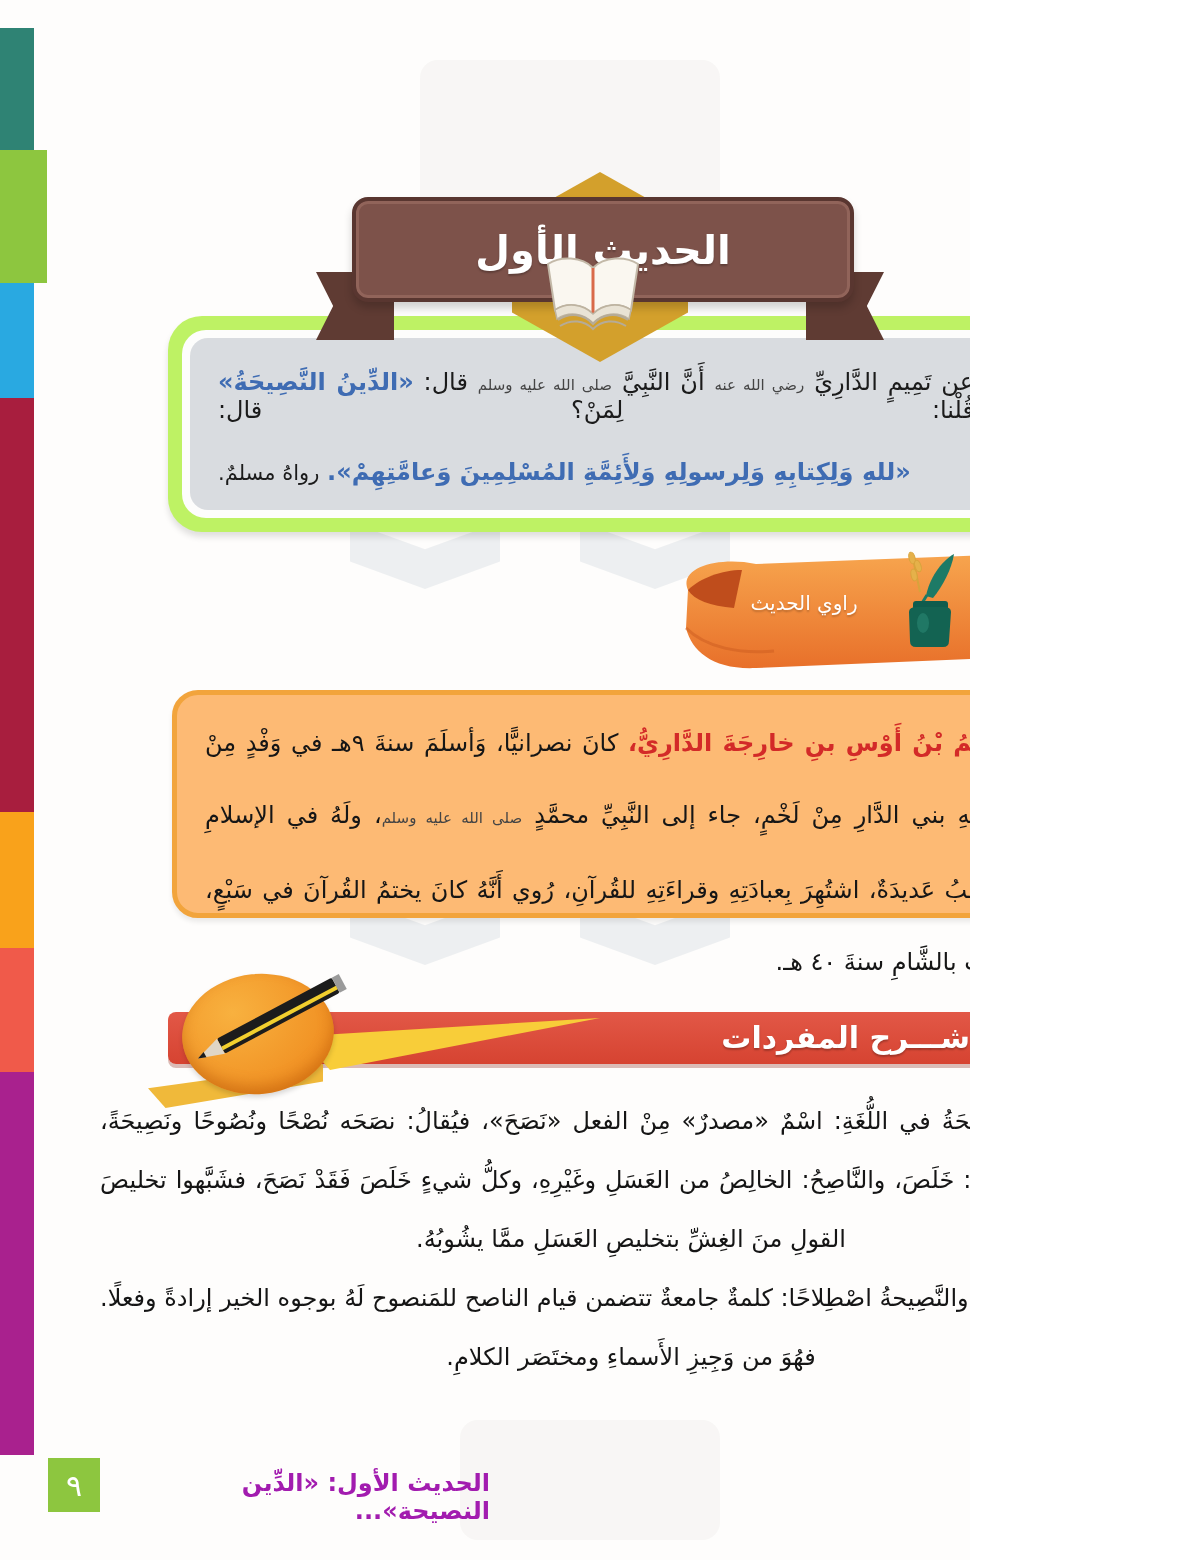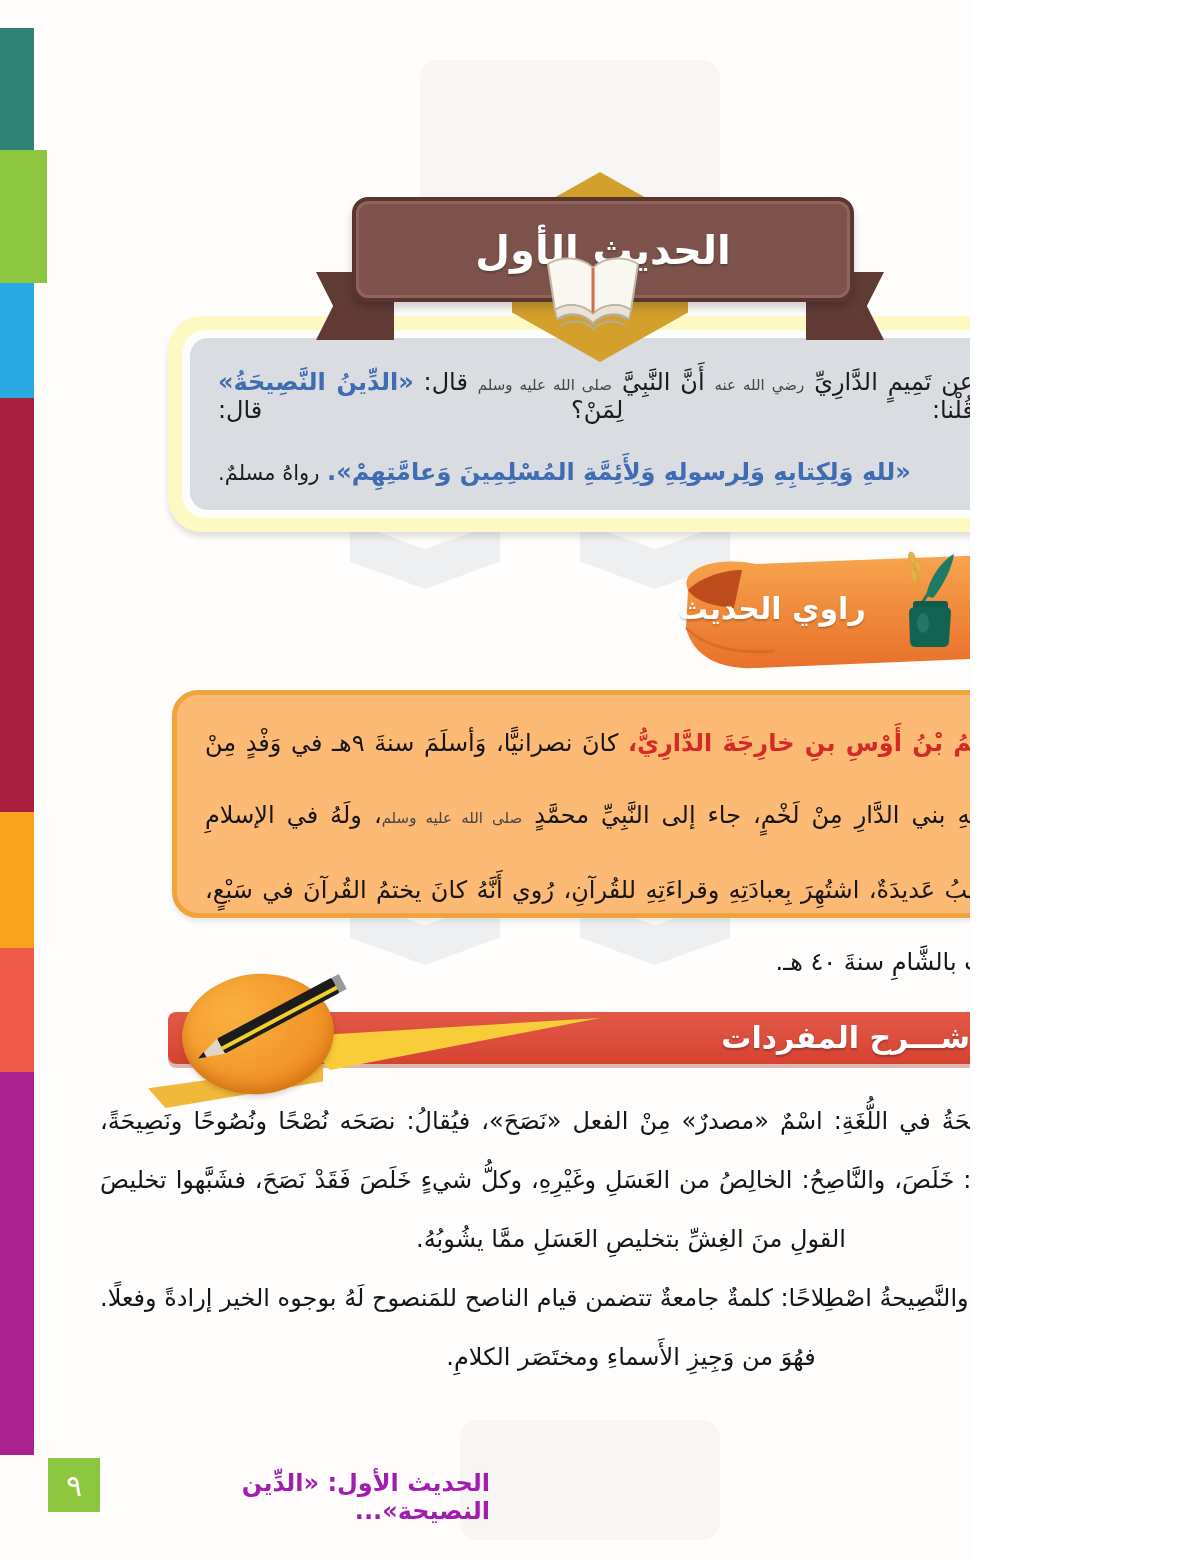--- a/index.html
+++ b/index.html
@@ -30,34 +30,34 @@
   .title-bar{position:absolute;left:352px;top:197px;width:494px;height:97px;z-index:5;
     background:#7d524a;border:4px solid #593630;border-radius:16px;
     box-shadow:inset 0 0 0 3px #91645a,0 6px 8px rgba(0,0,0,.18);
     display:flex;align-items:center;justify-content:center;}
   .title-bar span{color:#fff;font-size:40px;font-weight:bold;letter-spacing:1px;
     text-shadow:0 2px 2px rgba(0,0,0,.25);}
   .book-svg{position:absolute;left:534px;top:250px;z-index:6;}
 
   
   .hadith-box{position:absolute;left:168px;top:316px;width:856px;height:216px;z-index:2;
-    background:#fef9c3;border-radius:34px;box-shadow:0 5px 6px rgba(0,0,0,.12);}
+    background:#bef264;border-radius:34px;box-shadow:0 5px 6px rgba(0,0,0,.12);}
   .hadith-white{position:absolute;inset:14px;background:#fdfdfc;border-radius:24px;}
   .hadith-gray{position:absolute;inset:22px;background:#d9dce0;border-radius:18px;}
   .hadith-text{position:absolute;inset:22px;direction:rtl;color:#1b1b1b;font-size:24px;}
   .hadith-l1{margin:30px 28px 0;text-align:justify;text-align-last:justify;}
   .hadith-l2{margin:34px 28px 0;text-align:left;}
   .honorific{font-size:15px;color:#444;}
   .blue{color:#3f6cb3;font-weight:bold;}
   .attr{font-size:21px;}
 
   
   .ribbon-svg{position:absolute;left:648px;top:548px;z-index:2;}
   .ribbon-text{position:absolute;left:678px;top:591px;width:252px;z-index:3;
-    text-align:left;color:#fff;font-size:30px;font-weight:bold;direction:rtl;
+    text-align:center;color:#fff;font-size:20px;font-weight:normal;direction:rtl;
     text-shadow:0 2px 2px rgba(0,0,0,.2);}
   .inkwell-svg{position:absolute;left:890px;top:550px;z-index:4;}
 
   
   .nar-box{position:absolute;left:172px;top:690px;width:858px;height:218px;z-index:1;
     border:5px solid #f2a43c;border-radius:26px;background:#fdba74;
     box-shadow:0 4px 5px rgba(0,0,0,.08);}
   .nar-text{padding:12px 28px 0;direction:rtl;text-align:justify;
     font-size:24px;line-height:72px;color:#161616;}
   .red-name{color:#d32a28;font-weight:bold;}

